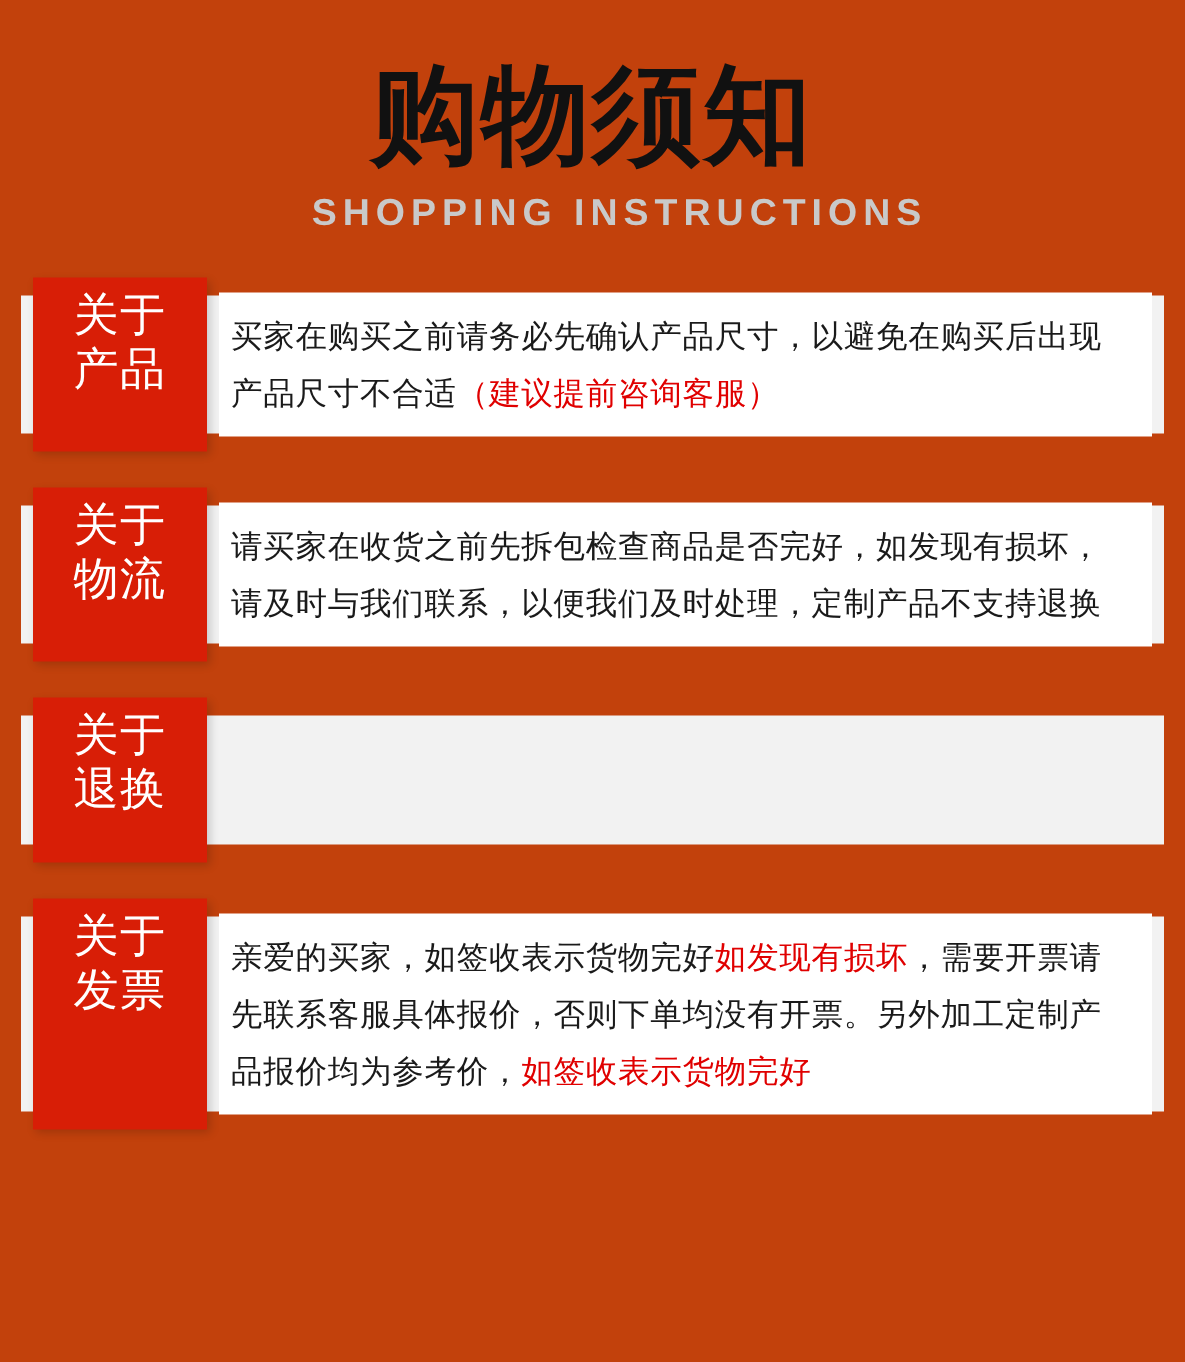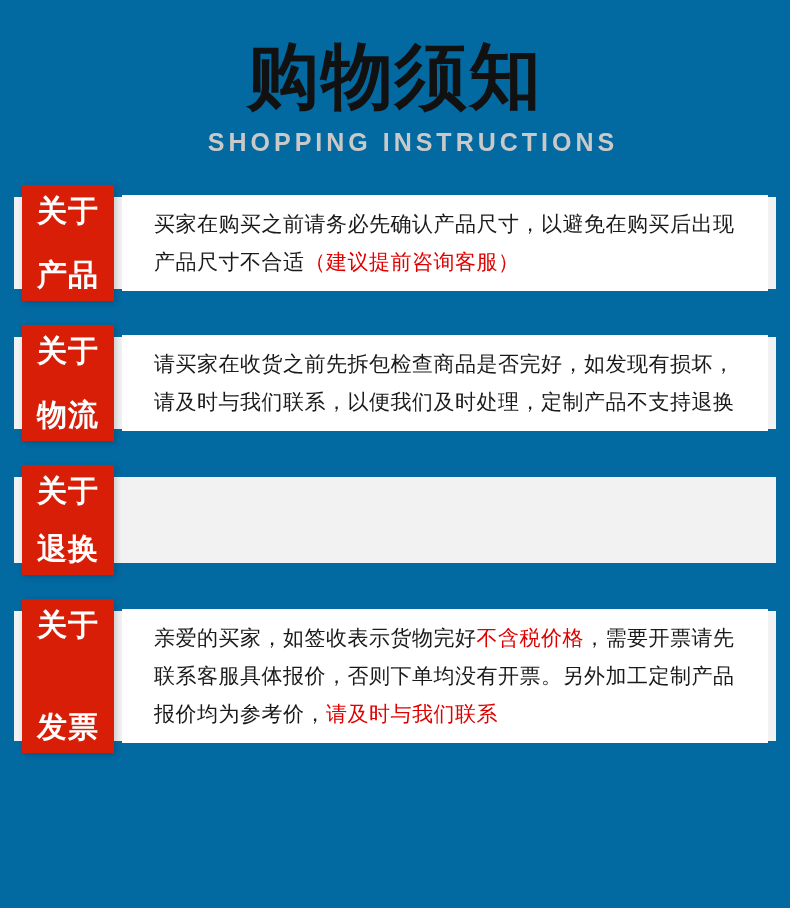--- a/index.html
+++ b/index.html
@@ -10,21 +10,21 @@
   body {
     width: 790px;
     height: 908px;
     font-family: "Liberation Sans", sans-serif;
     overflow: hidden;
   }
   .page {
     position: relative;
     width: 790px;
     height: 908px;
-    background: #0369a1;
+    background: #c2410c;
     box-sizing: border-box;
   }
   .header {
     padding-top: 36px;
     text-align: center;
   }
   .header .title {
     font-family: "DejaVu Sans", sans-serif;
     font-weight: bold;
     font-size: 72px;
@@ -64,47 +64,47 @@
   .tag {
     position: relative;
     z-index: 2;
     width: 92px;
     min-width: 92px;
     background: #d81e06;
     color: #ffffff;
     display: flex;
     flex-direction: column;
     align-items: center;
-    justify-content: space-between;
+    justify-content: flex-start;
     font-family: "DejaVu Sans", sans-serif;
-    font-weight: bold;
+    font-weight: normal;
     font-size: 30px;
     line-height: 36px;
     letter-spacing: 1px;
     margin: 0 0 0 8px;
-    padding: 8px 0;
+    padding: 8px 12px;
     box-shadow: 2px 2px 6px rgba(0,0,0,0.18);
   }
   .tag .t-line { display: block; }
   .body-wrap {
     position: relative;
     z-index: 2;
     flex: 1;
     background: #ffffff;
     margin: 10px 8px 10px 8px;
     display: flex;
     align-items: center;
     min-height: 90px;
   }
   .body-text {
     font-family: "DejaVu Sans", sans-serif;
     font-size: 21px;
     line-height: 38px;
     color: #1a1a1a;
-    padding: 10px 14px 10px 32px;
+    padding: 10px 14px 10px 8px;
     letter-spacing: 0.5px;
   }
   .hl {
     color: #e00000;
   }
   .sec-4 .body-text { line-height: 38px; }
 </style>
 </head>
 <body>
 
@@ -152,19 +152,19 @@
     </div>
 
     <div class="section sec-4">
       <div class="band"></div>
       <div class="tag">
         <span class="t-line">关于</span>
         <span class="t-line">发票</span>
       </div>
       <div class="body-wrap">
         <div class="body-text">
-          <span>亲爱的买家，如签收表示货物完好</span><span class="hl">不含税价格</span><span>，需要开票请先联系客服具体报价，否则下单均没有开票。另外加工定制产品报价均为参考价，</span><span class="hl">请及时与我们联系</span>
+          <span>亲爱的买家，如签收表示货物完好</span><span class="hl">如发现有损坏</span><span>，需要开票请先联系客服具体报价，否则下单均没有开票。另外加工定制产品报价均为参考价，</span><span class="hl">如签收表示货物完好</span>
         </div>
       </div>
     </div>
 
   </div>
 </div>
 
 </body></html>

